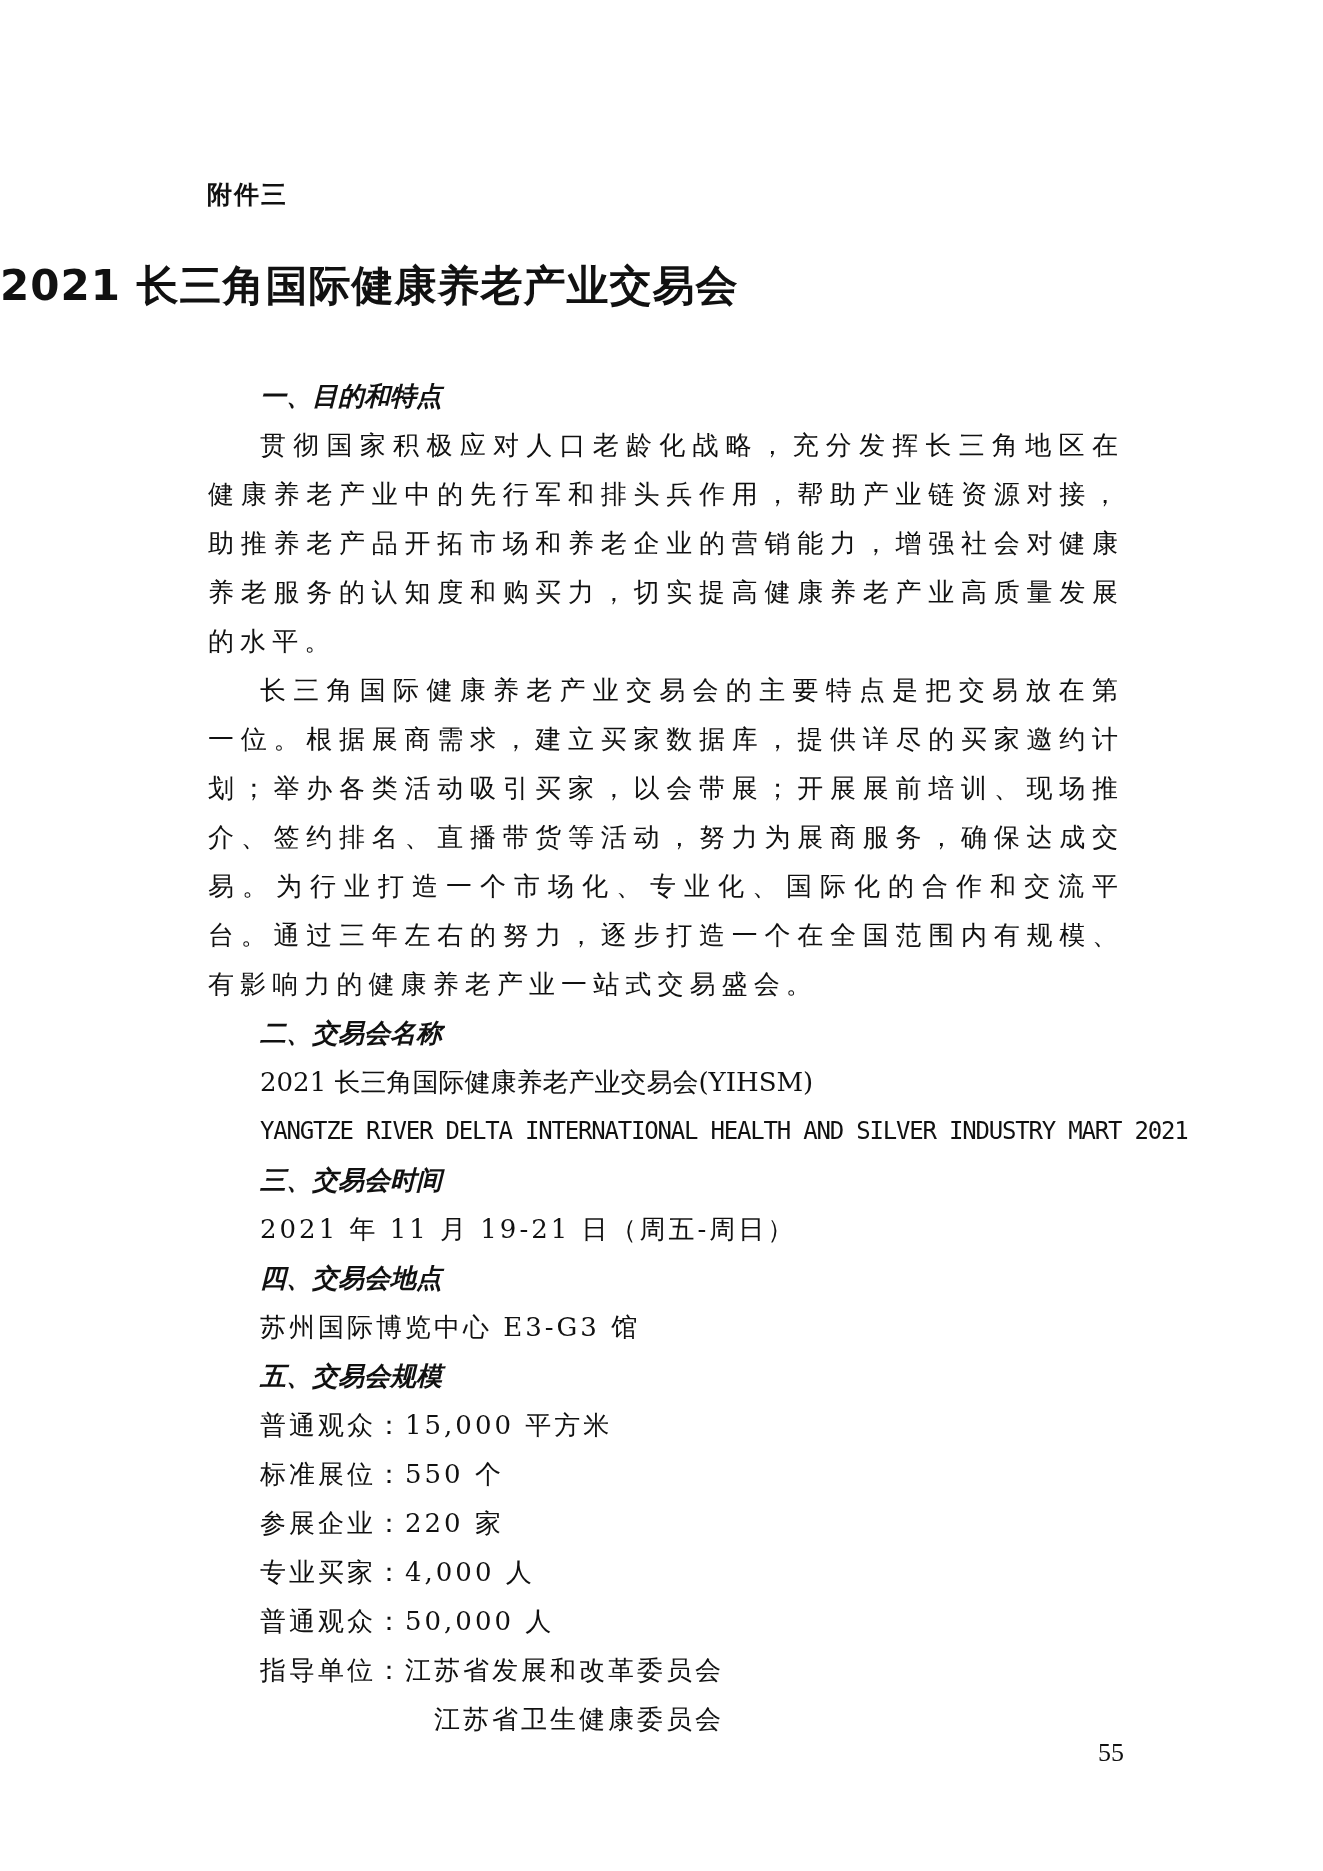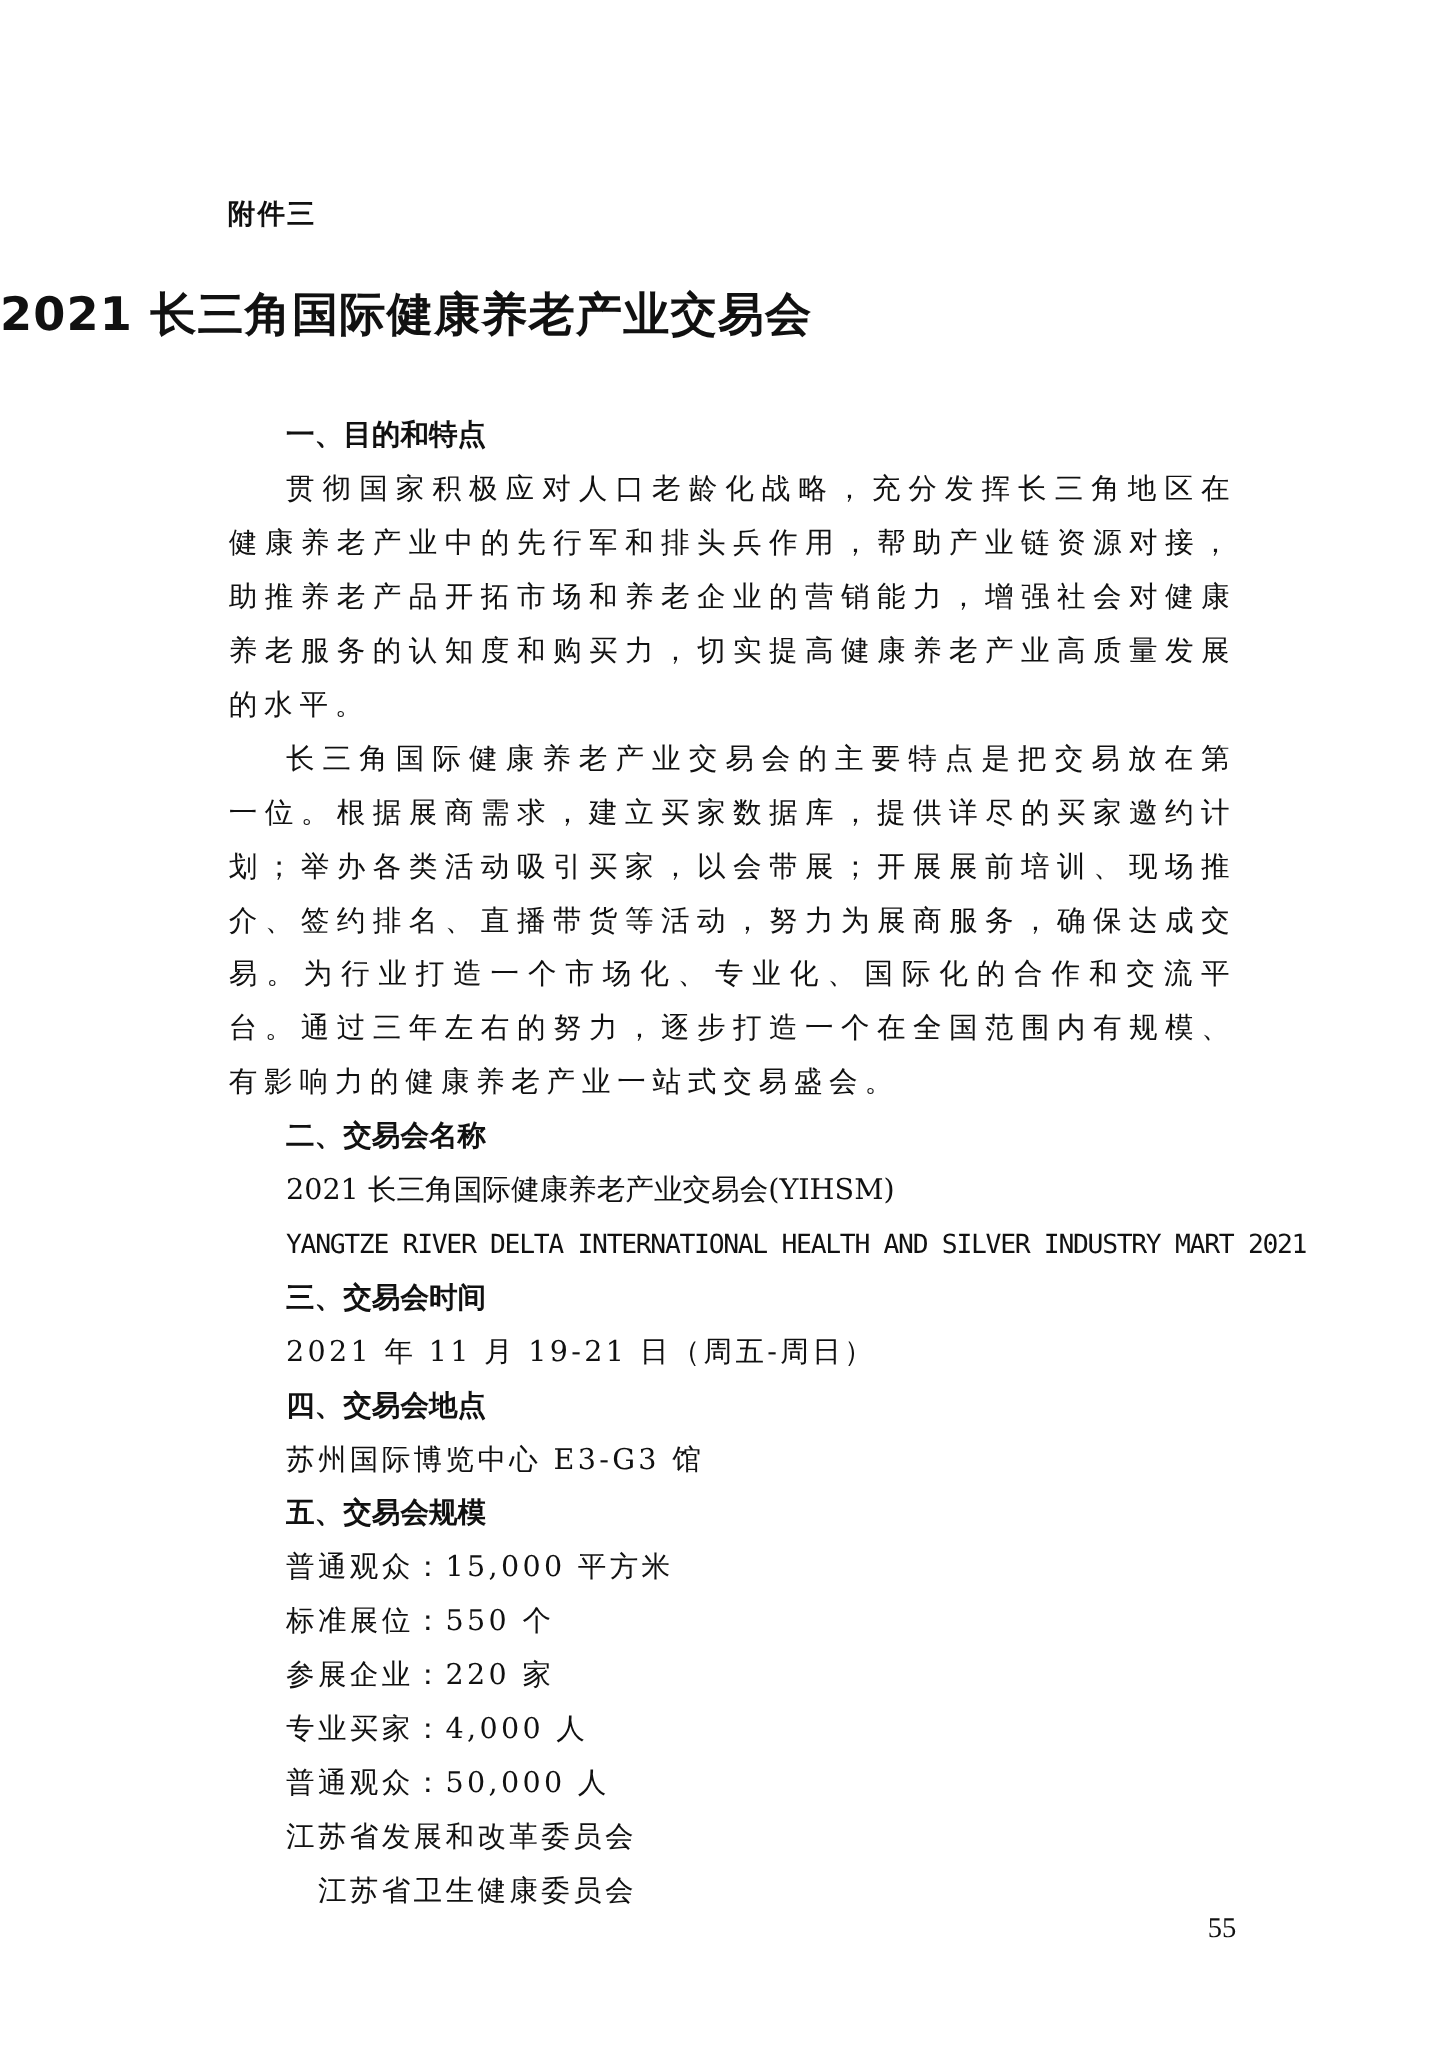--- a/index.html
+++ b/index.html
@@ -46,20 +46,21 @@
       font-size: 26px;
       line-height: 49px;
     }
     .section-heading {
       margin: 0;
       padding-left: 52px;
       font-family: "DejaVu Sans", "Liberation Sans", sans-serif;
       font-weight: bold;
       font-size: 26px;
       line-height: 49px;
+      font-style: italic;
     }
     .para {
       margin: 0;
       text-indent: 52px;
       text-align: justify;
       text-align-last: left;
       letter-spacing: 6.1px;
       font-size: 26px;
       line-height: 49px;
     }
@@ -127,20 +128,21 @@
       <h2 class="section-heading">五、交易会规模</h2>
       <p class="line"><span>普通观众：</span><span>15,000 平方米</span></p>
       <p class="line"><span>标准展位：</span><span>550 个</span></p>
       <p class="line"><span>参展企业：</span><span>220 家</span></p>
       <p class="line"><span>专业买家：</span><span>4,000 人</span></p>
       <p class="line"><span>普通观众：</span><span>50,000 人</span></p>
     </section>
 
     <section>
       <div class="line org-row">
+        <span class="org-label">指导单位：</span>
         <span class="org-values">
           <span>江苏省发展和改革委员会</span>
           <span>江苏省卫生健康委员会</span>
         </span>
       </div>
     </section>
 
   </div>
 
   <div class="page-number">55</div>

